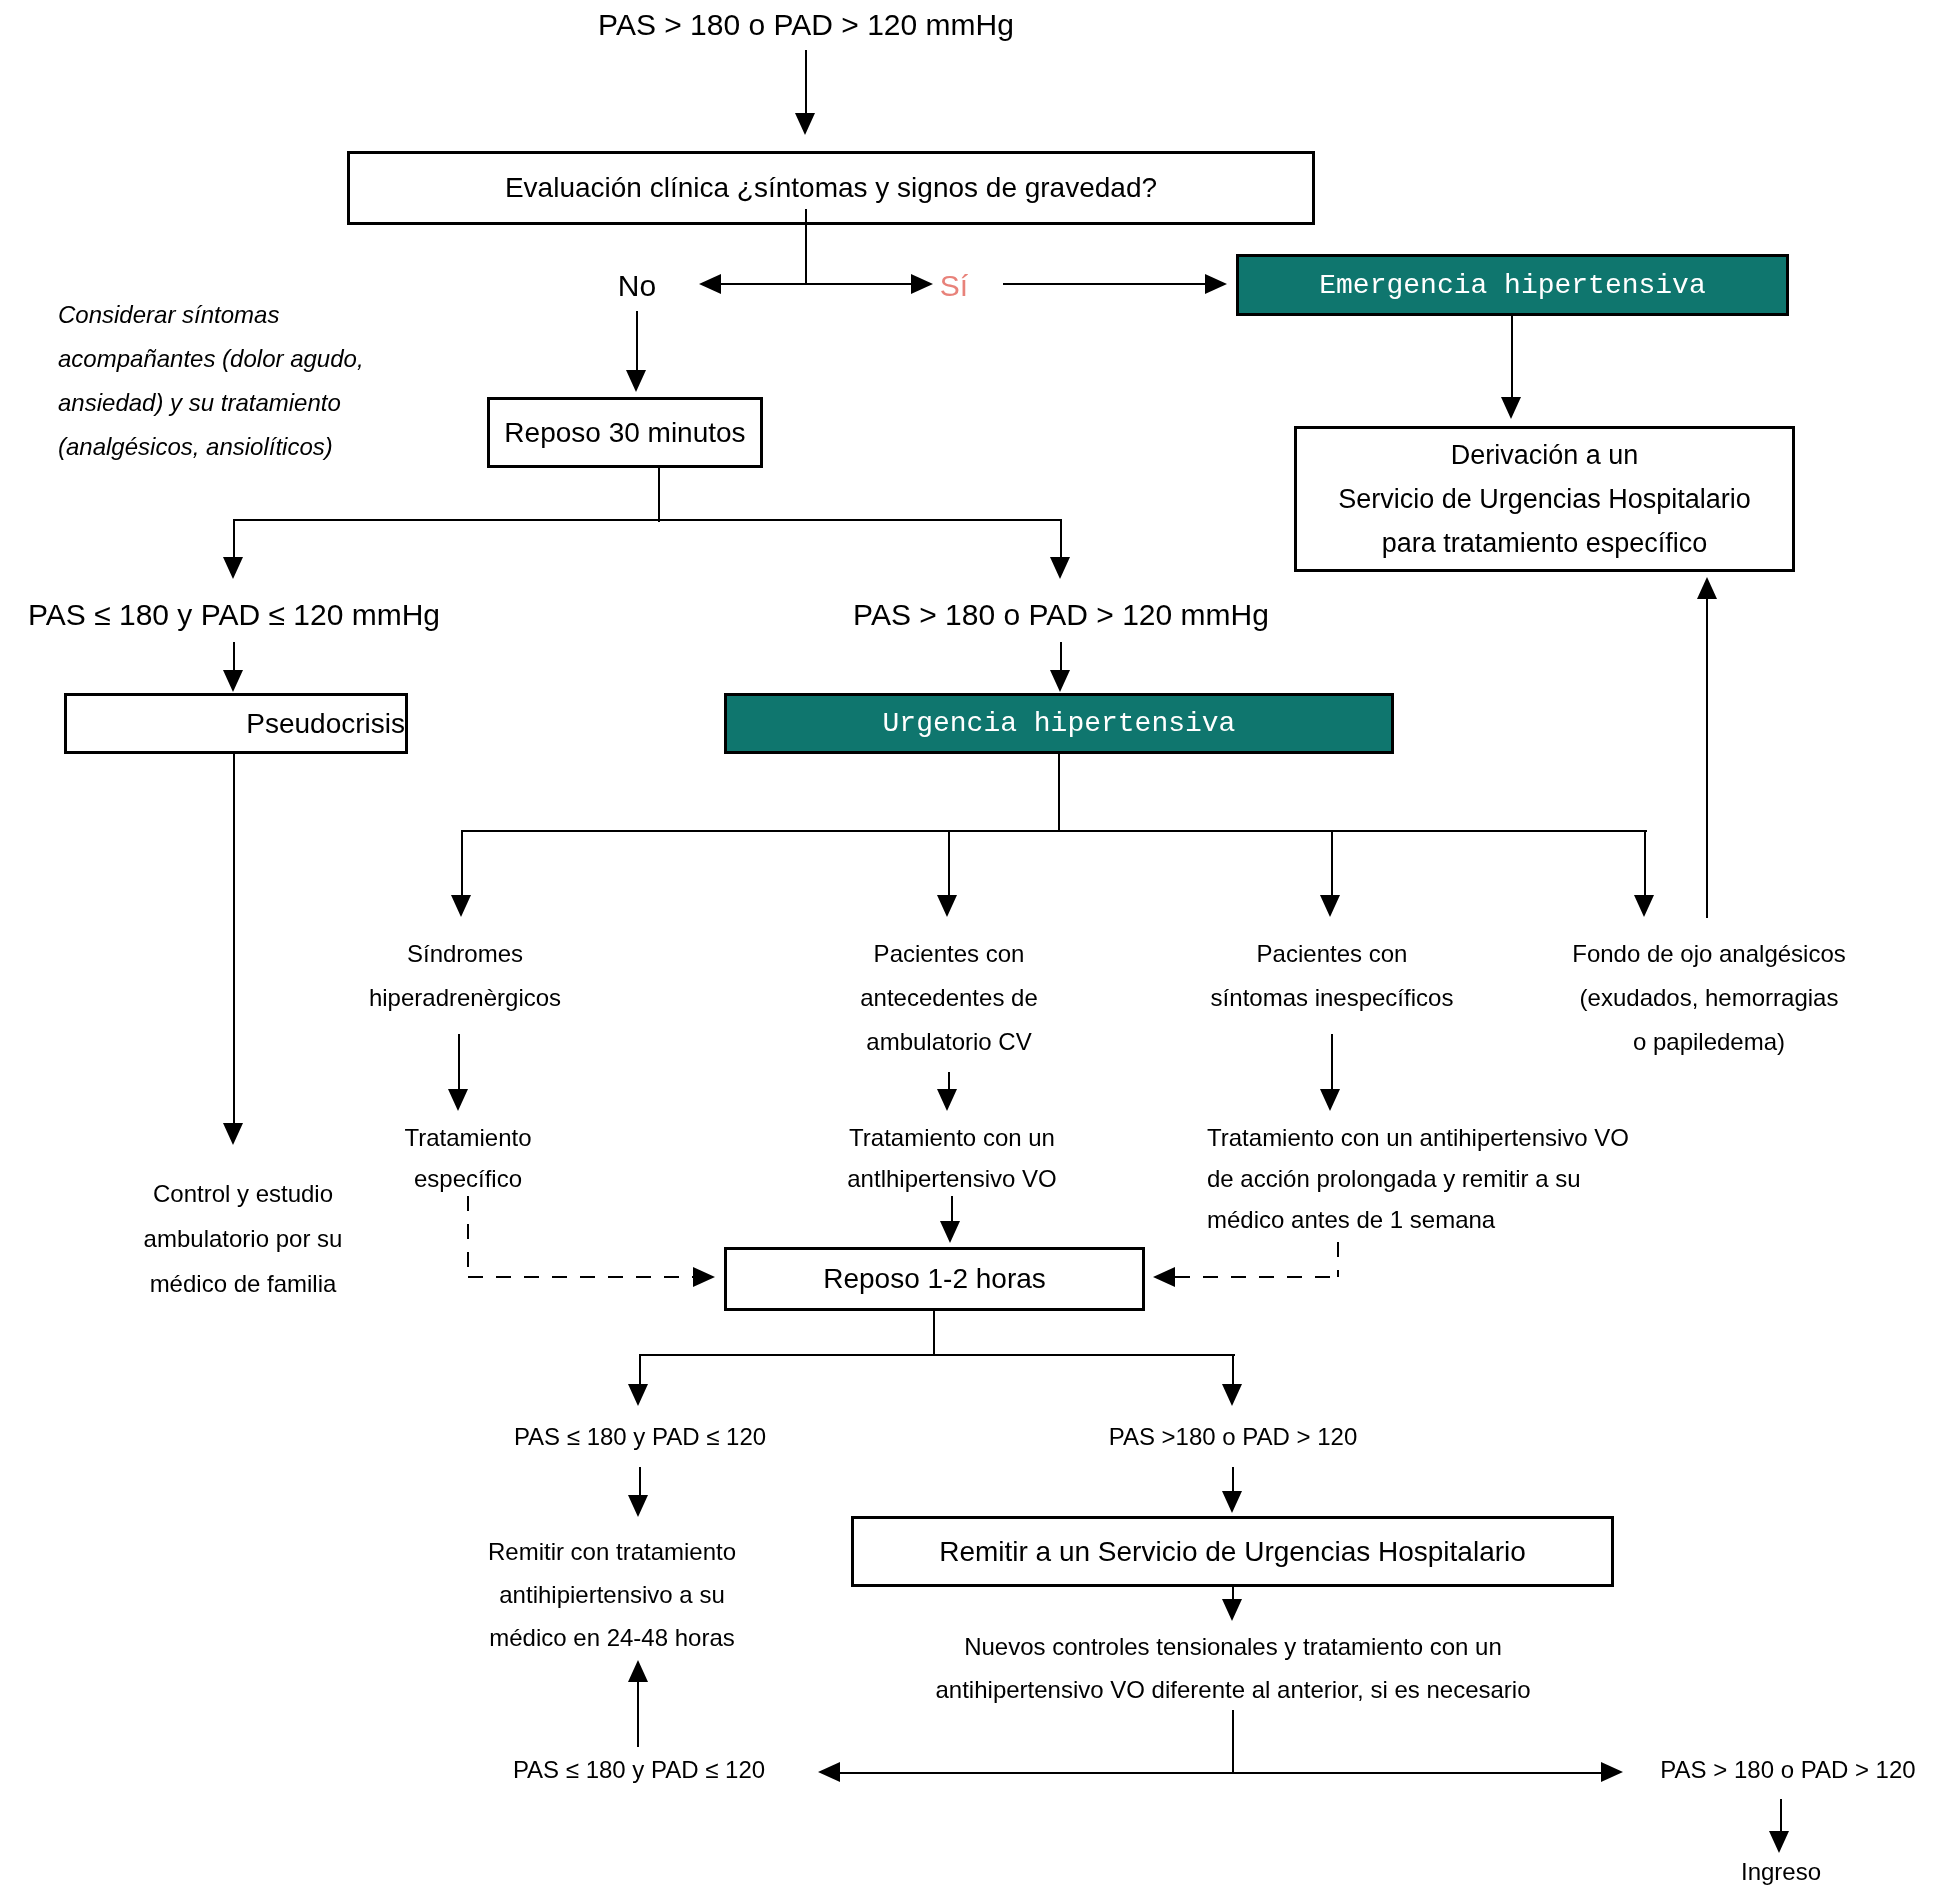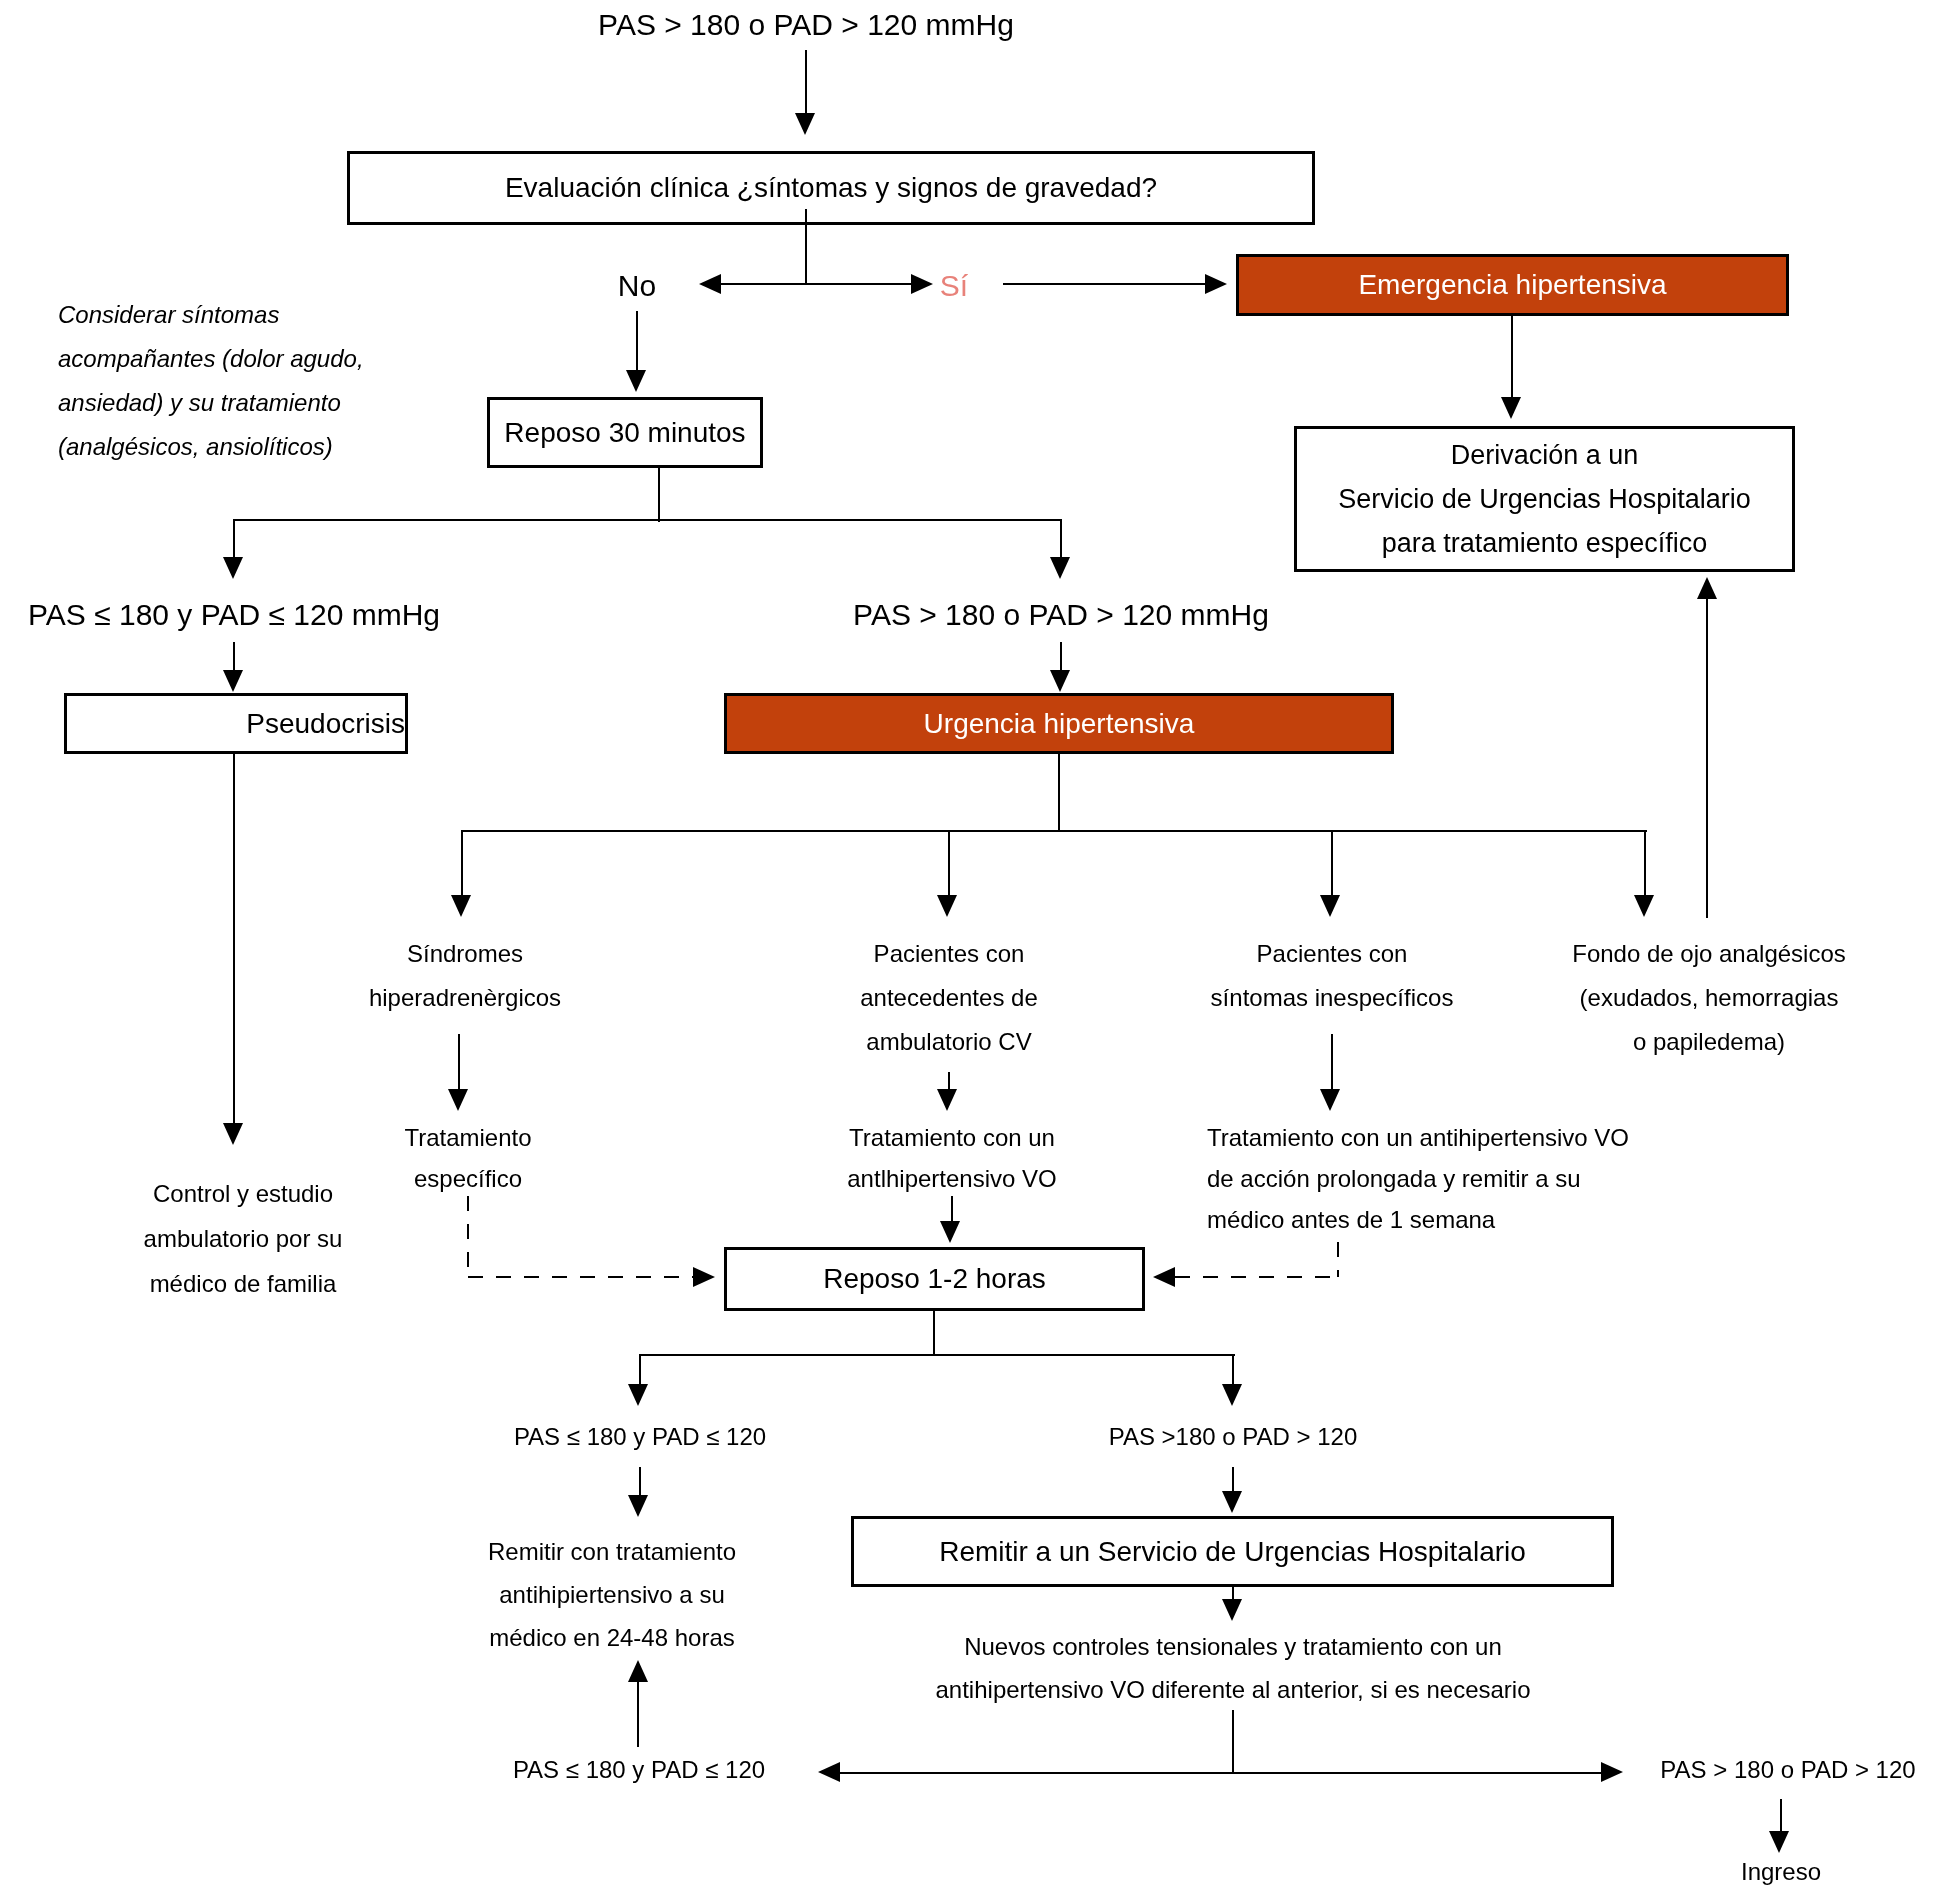--- a/index.html
+++ b/index.html
@@ -17,21 +17,21 @@
   .it  { font-style:italic; }
   .lines div { white-space:nowrap; }
   .box {
     position:absolute;
     border:3px solid #000;
     background:#fff;
     display:flex; align-items:center; justify-content:center;
     font-size:28px; text-align:center;
     box-sizing:border-box;
   }
-  .hl { background:#c2410c; color:#ffffff; border-color:#000; }
+  .hl { background:#0f766e; color:#ffffff; border-color:#000;font-family:Liberation Mono, monospace; }
   .yes { color:#e8827a; }
   .vline { position:absolute; width:2.4px; background:#000; }
   .hline { position:absolute; height:2.4px; background:#000; }
   .dash-v { position:absolute; width:2.4px;
     background:repeating-linear-gradient(to bottom,#000 0 14.6px,transparent 14.6px 28px); }
   .dash-h { position:absolute; height:2.4px;
     background:repeating-linear-gradient(to right,#000 0 14.6px,transparent 14.6px 28px); }
   .head { position:absolute; width:0; height:0; }
   .hd-down  { border-left:10.3px solid transparent; border-right:10.3px solid transparent; border-top:22px solid #000; }
   .hd-up    { border-left:10.3px solid transparent; border-right:10.3px solid transparent; border-bottom:22px solid #000; }

